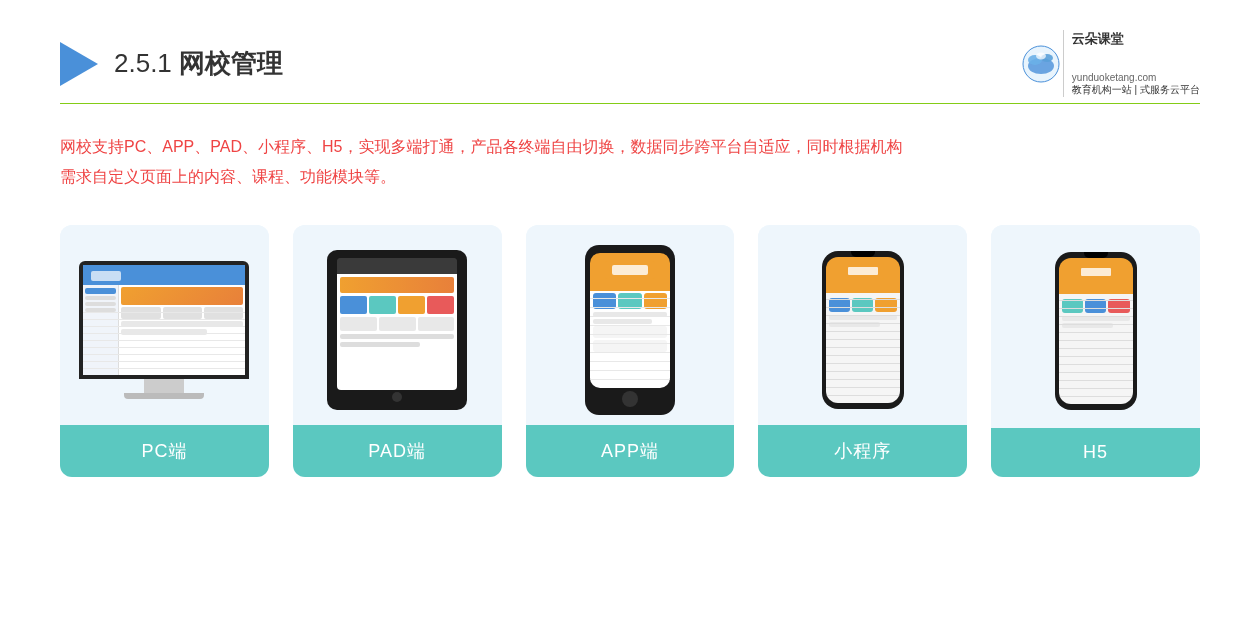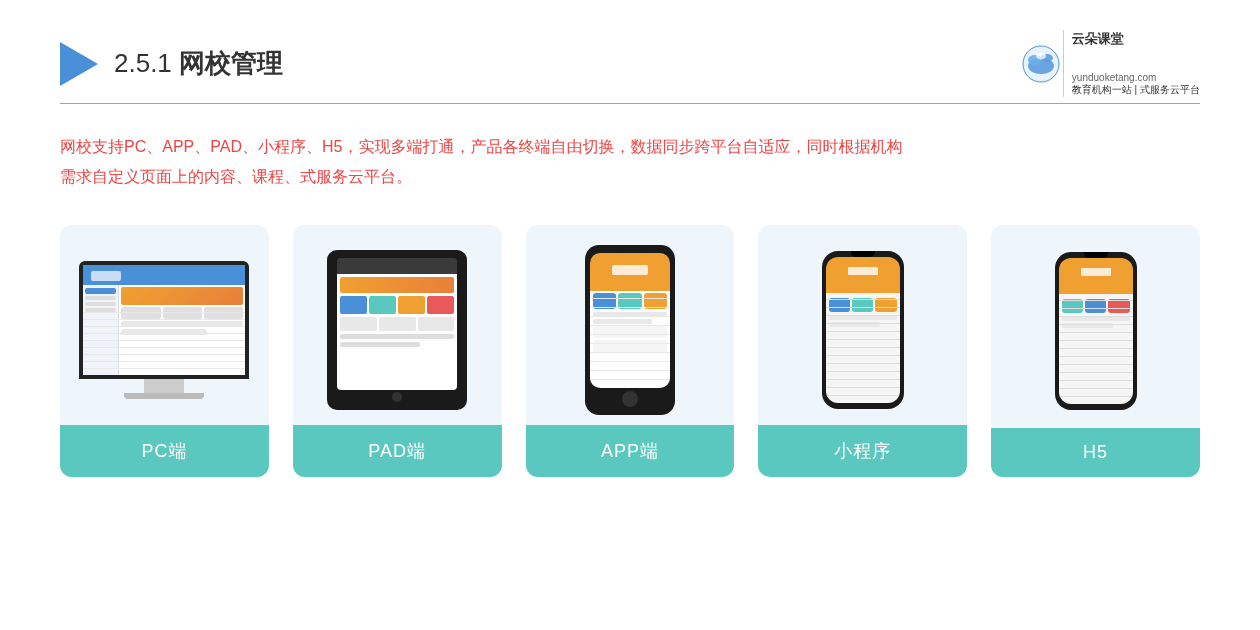--- a/index.html
+++ b/index.html
@@ -395,21 +395,21 @@
           <span class="brand-slogan">
             <span>教育机构一站</span> | <span>式服务云平台</span>
           </span>
         </div>
       </div>
     </div>
   </div>
 
   <div class="description">
     <div>网校支持PC、APP、PAD、小程序、H5，实现多端打通，产品各终端自由切换，数据同步跨平台自适应，同时根据机构</div>
-    <div>需求自定义页面上的内容、课程、式服务云平台。</div>
+    <div>需求自定义页面上的内容、课程、功能模块等。</div>
   </div>
 
   <div class="cards-grid">
 
     <div class="card">
       <div class="card-image-area">
         <div class="device-monitor">
           <div class="monitor-screen-wrap">
             <div class="monitor-screen">
               <div class="monitor-screen-content">

